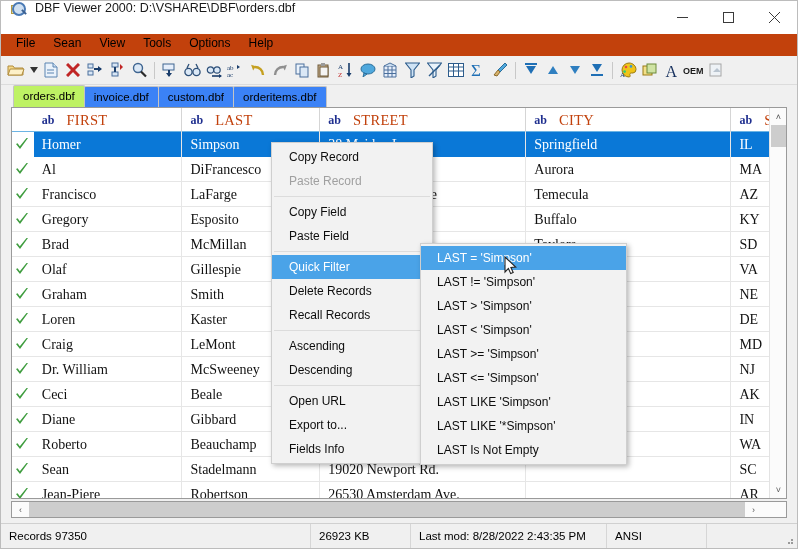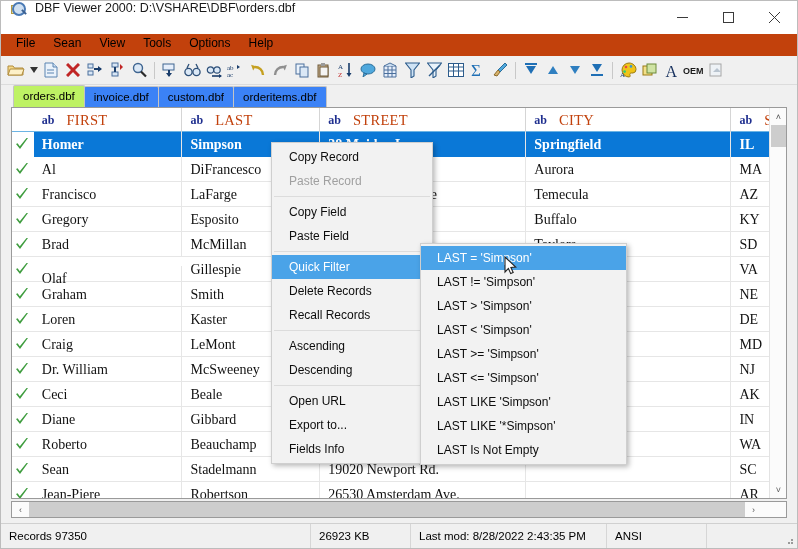--- a/index.html
+++ b/index.html
@@ -197,21 +197,21 @@
     top: 24px; left: 0; right: 0; bottom: 0;
     overflow: hidden;
   }
   .row {
     height: 25px;
     display: flex;
     box-sizing: border-box;
     border-bottom: 1px solid #e6e6e6;
     background: #ffffff;
   }
-  .row.selected .cell { background: #0a78d7; color: #ffffff; font-weight: bold; }
+  .row.selected .cell { background: #0a78d7; color: #ffffff; }
   .row.selected .cell.marker { background: #ffffff; }
   .cell {
     box-sizing: border-box;
     border-right: 1px solid #e6e6e6;
     height: 25px;
     display: flex;
     align-items: center;
     padding-left: 8px;
     font-family: "Liberation Serif", serif;
     font-size: 14px;
@@ -702,21 +702,21 @@
           <div class="cell" style="width: 208px;">9081 Harbour St.</div>
           <div class="cell" style="width: 207px;">Taylors</div>
           <div class="cell" style="width: 55px;">SD</div>
         </div>
         <div class="row">
           <div class="cell marker">
             <svg class="chk" viewBox="0 0 14 14">
               <path d="M1 6 L5 11 L13 0 L11.5 0 L4.8 8.2 L2.6 5.2 Z" fill="#3f9d3f"></path>
             </svg>
           </div>
-          <div class="cell" style="width: 150px; margin-top: 9px;">Olaf</div>
+          <div class="cell" style="width: 150px;">Olaf</div>
           <div class="cell" style="width: 139px;">Gillespie</div>
           <div class="cell" style="width: 208px;"></div>
           <div class="cell" style="width: 207px;"></div>
           <div class="cell" style="width: 55px;">VA</div>
         </div>
         <div class="row">
           <div class="cell marker">
             <svg class="chk" viewBox="0 0 14 14">
               <path d="M1 6 L5 11 L13 0 L11.5 0 L4.8 8.2 L2.6 5.2 Z" fill="#3f9d3f"></path>
             </svg>

